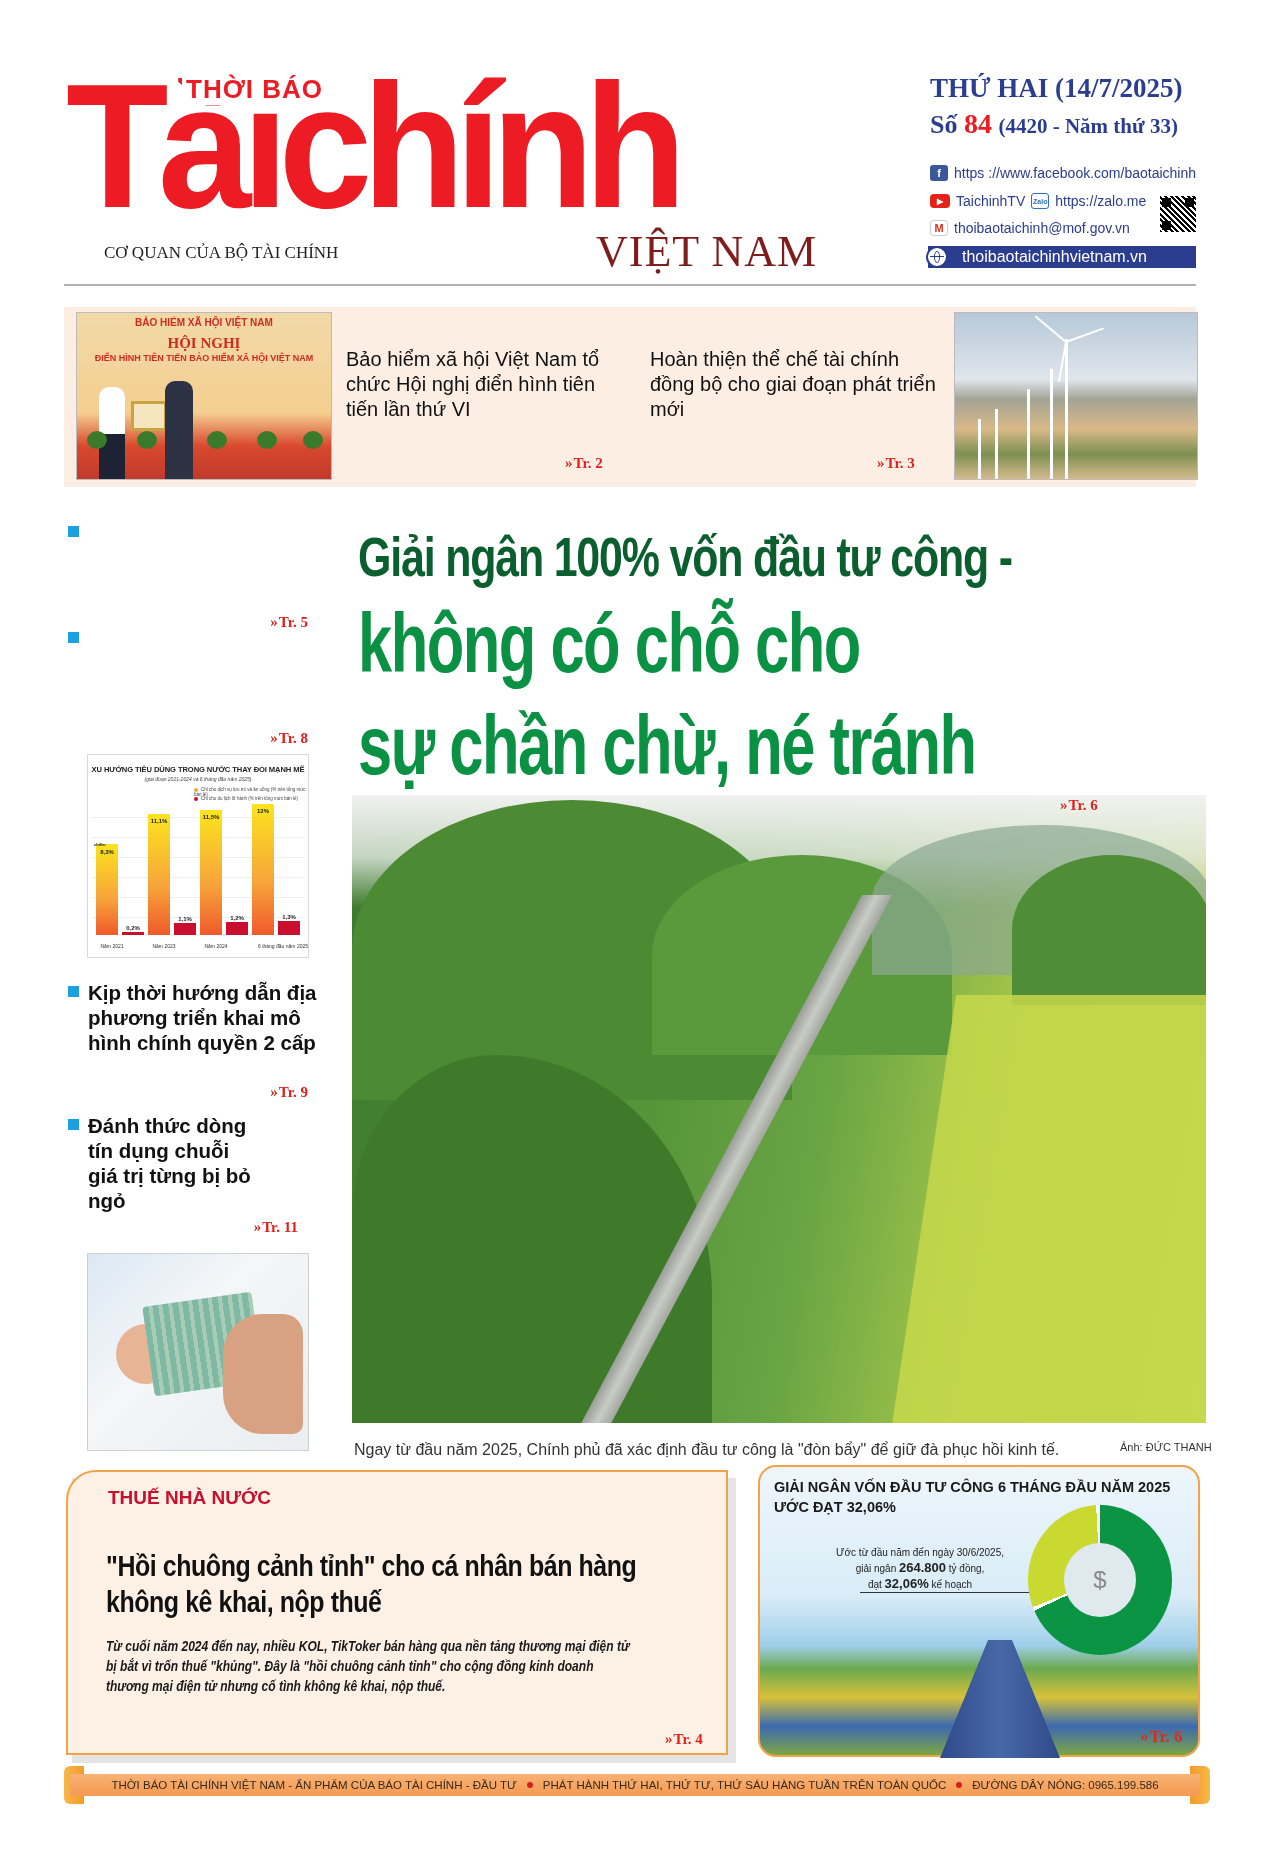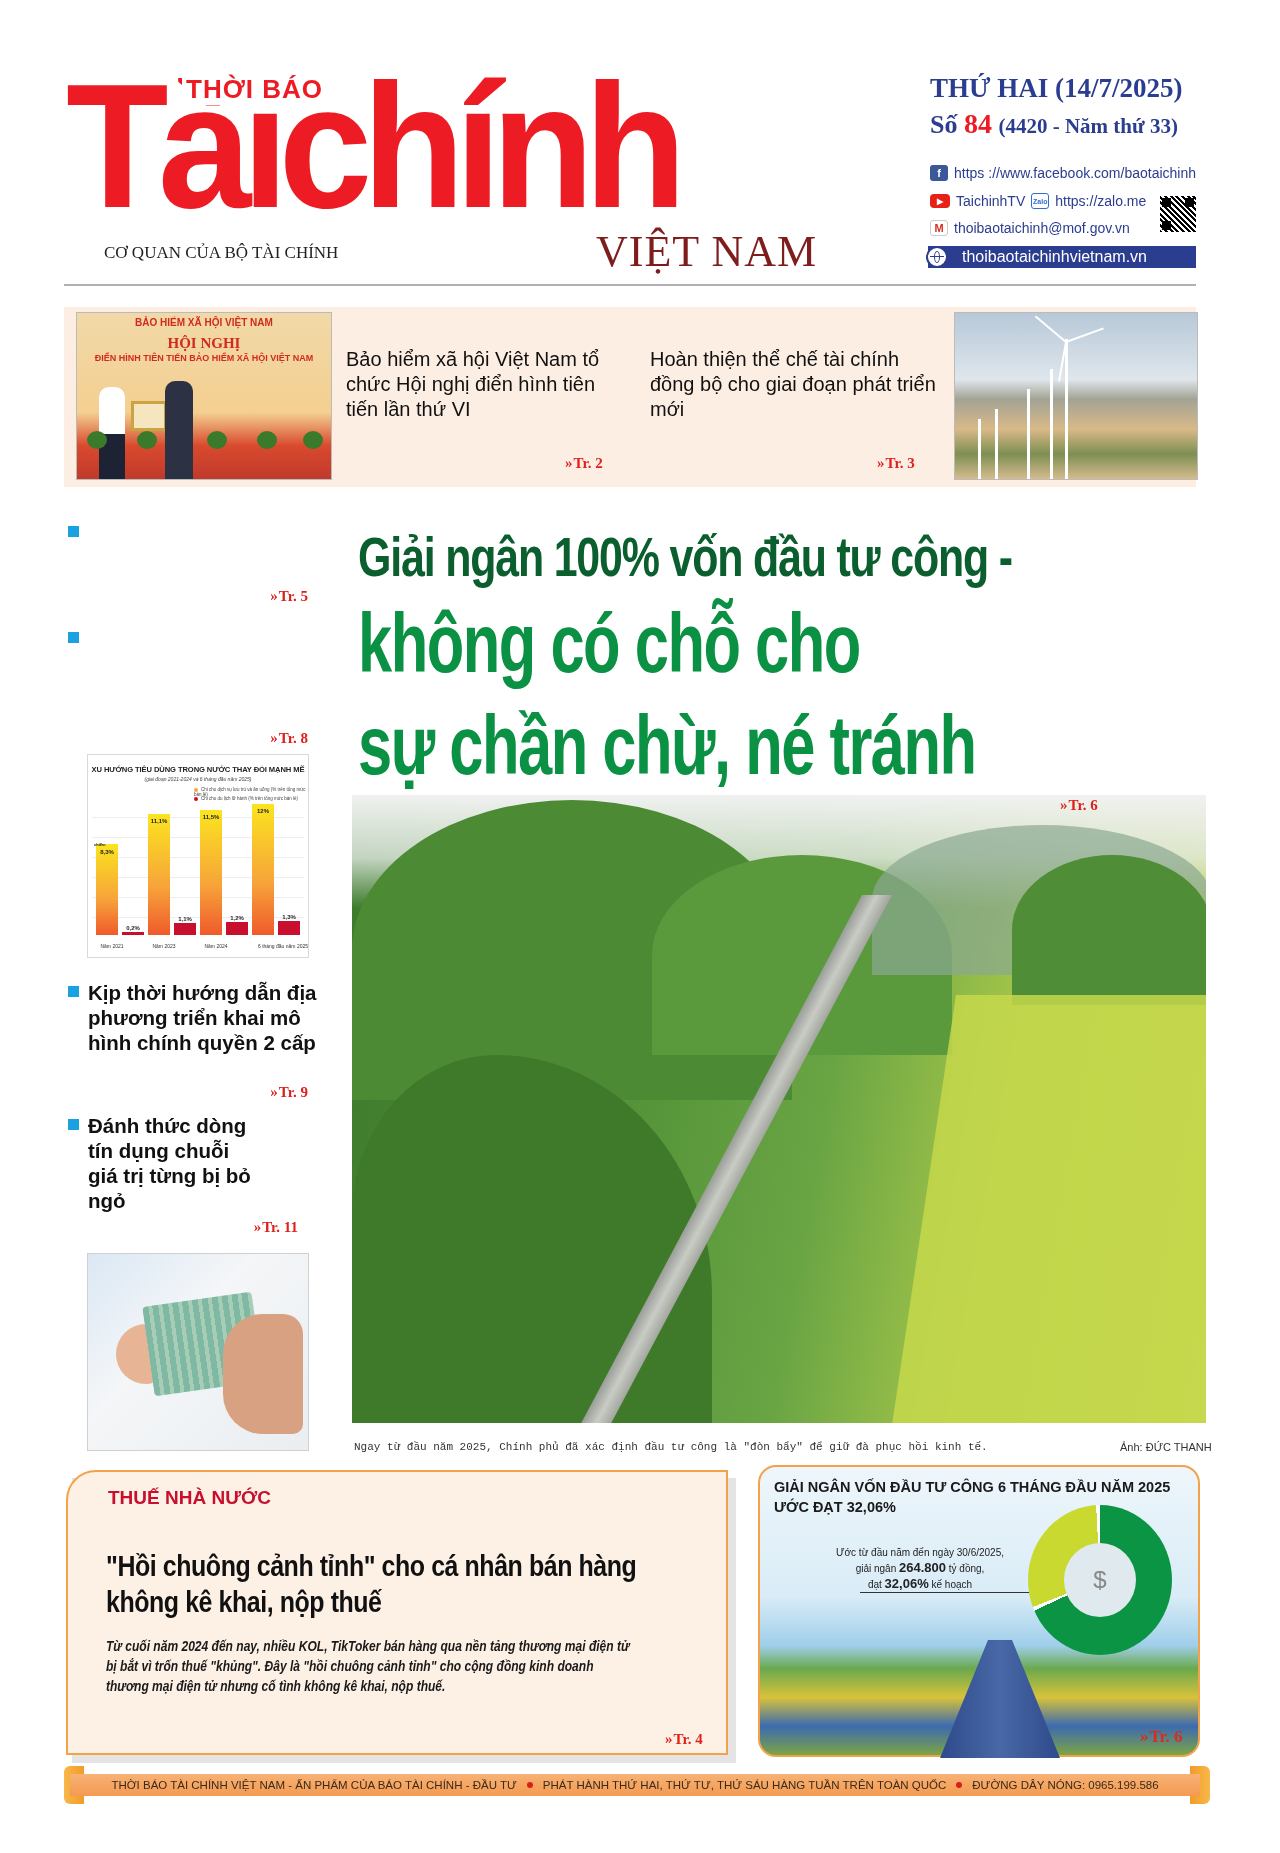--- a/index.html
+++ b/index.html
@@ -86,21 +86,21 @@
   .hl-tr { left: 1060px; top: 797px; }
 
   .main-photo { left: 352px; top: 795px; width: 854px; height: 628px;
     background:
       linear-gradient(180deg, rgba(240,242,240,1) 0%, rgba(230,235,230,0.8) 10%, rgba(0,0,0,0) 18%),
       linear-gradient(100deg, #3d7a2c 0%, #4f8f36 30%, #6aa544 55%, #a9c84a 75%, #c7d657 100%); }
   .main-photo .hill { position: absolute; border-radius: 50% 50% 0 0; }
   .main-photo .road { position: absolute; left: 300px; top: 110px; width: 30px; height: 600px; background: linear-gradient(90deg, #9a9e98, #c9cbc5 50%, #a3a69f); transform: skewX(-33deg); transform-origin: top; }
   .main-photo .field { position: absolute; background: #c5d84b; opacity: 0.85; }
 
-  .caption { left: 354px; top: 1441px; font-size: 11px; color: #333; font-family: Liberation Mono, monospace; }
+  .caption { left: 354px; top: 1441px; font-size: 16px; color: #333; font-family: Liberation Sans, sans-serif; }
   .credit { left: 1120px; top: 1441px; font-size: 11px; color: #333; }
 
   
   .tax-shadow { left: 72px; top: 1478px; width: 664px; height: 285px; background: #e4e4e4; }
   .tax-box { left: 66px; top: 1470px; width: 662px; height: 285px; background: #fdf0e4; border: 2px solid #f2a34a; border-radius: 30px 0 0 0; }
   .tax-kicker { left: 108px; top: 1487px; color: #c8102e; font-weight: bold; font-size: 19px; }
   .tax-title { left: 106px; top: 1548px; font-size: 29px; line-height: 36px; font-weight: bold; color: #111; letter-spacing: -0.5px; transform: scaleX(0.86); transform-origin: left; width: 700px; }
   .tax-lead { left: 106px; top: 1636px; font-size: 14.5px; line-height: 20px; font-style: italic; font-weight: bold; color: #1a1a1a; transform: scaleX(0.83); transform-origin: left; width: 640px; }
   .tax-tr { left: 665px; top: 1731px; }
 
@@ -189,21 +189,21 @@
   <div class="blade" style="left:111px;top:28px;transform:rotate(100deg);"></div>
   <div class="blade" style="left:111px;top:28px;transform:rotate(220deg);"></div>
   <div class="turbine" style="left:95px;height:110px;"></div>
   <div class="turbine" style="left:72px;height:90px;"></div>
   <div class="turbine" style="left:40px;height:70px;"></div>
   <div class="turbine" style="left:23px;height:60px;"></div>
 </div>
 
 <div class="brief" style="top:520px;">
   <span class="sq"></span>
-  <div class="tr" style="top:68px;"><span class="tr-mark">»</span><span>Tr. 5</span></div>
+  <div class="tr" style="top:94px;"><span class="tr-mark">»</span><span>Tr. 5</span></div>
 </div>
 <div class="brief" style="top:626px;">
   <span class="sq"></span>
   <div class="tr" style="top:104px;"><span class="tr-mark">»</span><span>Tr. 8</span></div>
 </div>
 
 <div class="abs mini-chart">
   <div class="ttl">XU HƯỚNG TIÊU DÙNG TRONG NƯỚC THAY ĐỔI MẠNH MẼ</div>
   <div class="subttl">(giai đoạn 2021-2024 và 6 tháng đầu năm 2025)</div>
   <div class="leg" style="top:32px;"><i style="background:#f7a43a"></i><span>Chi cho dịch vụ lưu trú và ăn uống (% trên tổng mức bán lẻ)</span></div>

